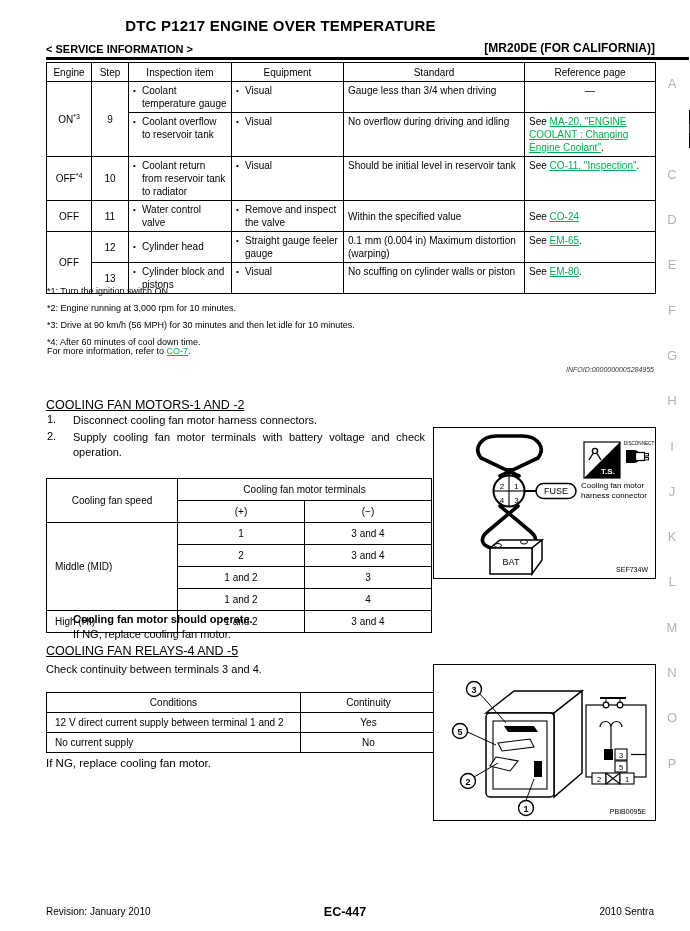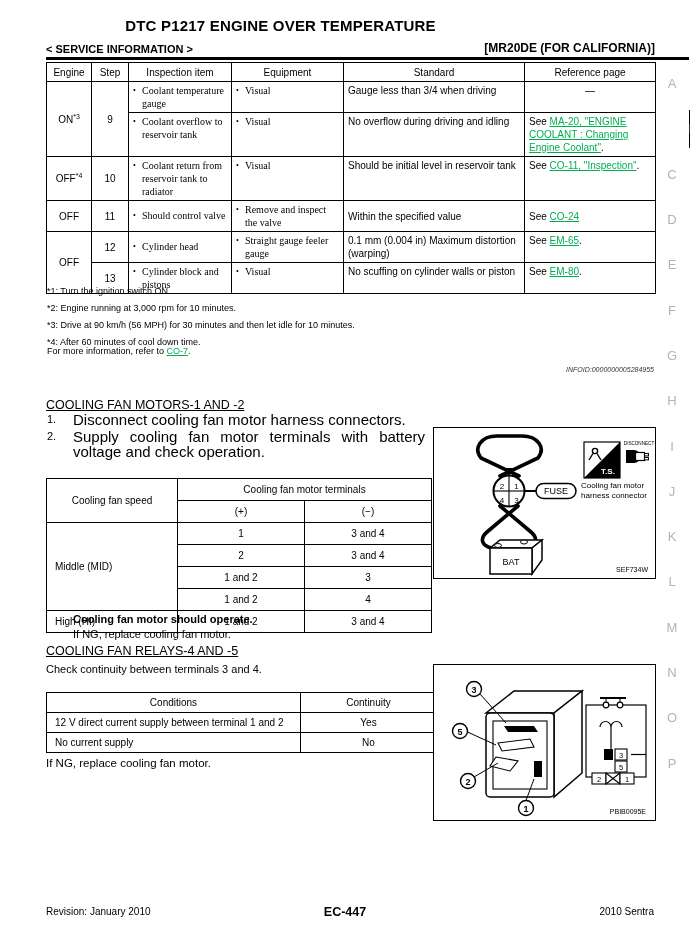--- a/index.html
+++ b/index.html
@@ -14,37 +14,37 @@
   .head-rule{top:56px;left:46px;right:1px;height:3px;background:#000;border-top:1px solid #fff;}
 
   
   table{border-collapse:collapse;table-layout:fixed;}
   td,th{border:1px solid #000;font-size:10px;font-weight:normal;padding:2px 4px;
         line-height:1.3;vertical-align:top;text-align:left;overflow:hidden;}
   th{text-align:center;vertical-align:middle;}
   .c{text-align:center;}
   .vm{vertical-align:middle;}
   .lnk{color:#00af50;text-decoration:underline;cursor:pointer;}
-  .bul{display:flex;font-family:Liberation Serif, serif;}
+  .bul{display:flex;}
   .dot{flex:0 0 9px;}
   .dot::before{content:"•";font-size:8px;position:relative;top:-1px;}
 
   
   .t-inspect{top:62px;left:46px;width:609px;}
 
   
   .fn{left:47px;font-size:9px;line-height:12px;}
 
   
   .h-component{top:360px;left:46px;font-size:16px;}
   .infoid{top:366px;right:36px;font-size:7px;font-style:italic;color:#333;}
   .h-sub{left:46px;font-size:12.5px;text-decoration:underline;}
   .body-txt{left:46px;font-size:11px;line-height:14px;}
   .li-num{left:47px;font-size:11px;}
-  .li-txt{left:73px;font-size:15px;line-height:14.5px;}
+  .li-txt{left:73px;font-size:11px;line-height:14.5px;}
   .just{text-align:justify;}
   .bold{font-weight:bold;}
 
   
   .t-fan{top:478px;left:46px;width:385px;}
   .t-fan td{height:17px;vertical-align:middle;margin-top:17px;}
   .t-relay{top:692px;left:46px;width:390px;}
   .t-relay td{height:15px;vertical-align:middle;}
   .pl8{padding-left:8px;}
 
@@ -147,21 +147,21 @@
           </td>
       <td>Should be initial level in reservoir tank</td>
       <td><span>See </span><span class="lnk">CO-11, "Inspection"</span><span>.</span></td>
     </tr>
     <tr style="height:28px">
       <td class="c vm">OFF</td>
       <td class="c vm">11</td>
       <td class="vm">
             <div class="bul">
               <span class="dot"></span>
-              <span>Should control valve</span>
+              <span>Water control valve</span>
             </div>
           </td>
       <td class="vm">
             <div class="bul">
               <span class="dot"></span>
               <span>Remove and inspect the valve</span>
             </div>
           </td>
       <td class="vm">Within the specified value</td>
       <td class="vm"><span>See </span><span class="lnk">CO-24</span><span></span></td>

